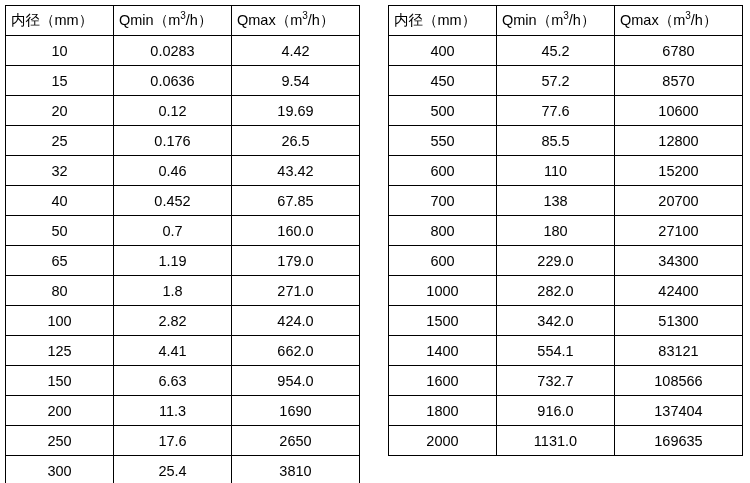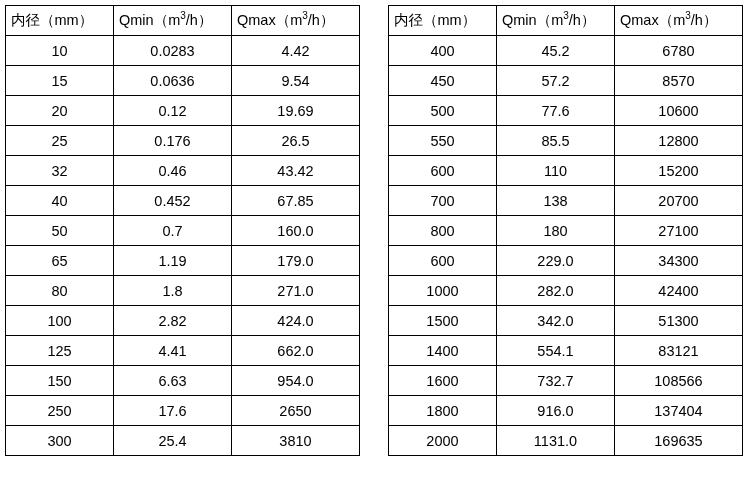--- a/index.html
+++ b/index.html
@@ -126,20 +126,25 @@
             <td>125</td>
             <td>4.41</td>
             <td>662.0</td>
           </tr>
           <tr>
             <td>150</td>
             <td>6.63</td>
             <td>954.0</td>
           </tr>
           <tr>
+            <td>200</td>
+            <td>11.3</td>
+            <td>1690</td>
+          </tr>
+          <tr>
             <td>250</td>
             <td>17.6</td>
             <td>2650</td>
           </tr>
           <tr>
             <td>300</td>
             <td>25.4</td>
             <td>3810</td>
           </tr>
         </tbody>

